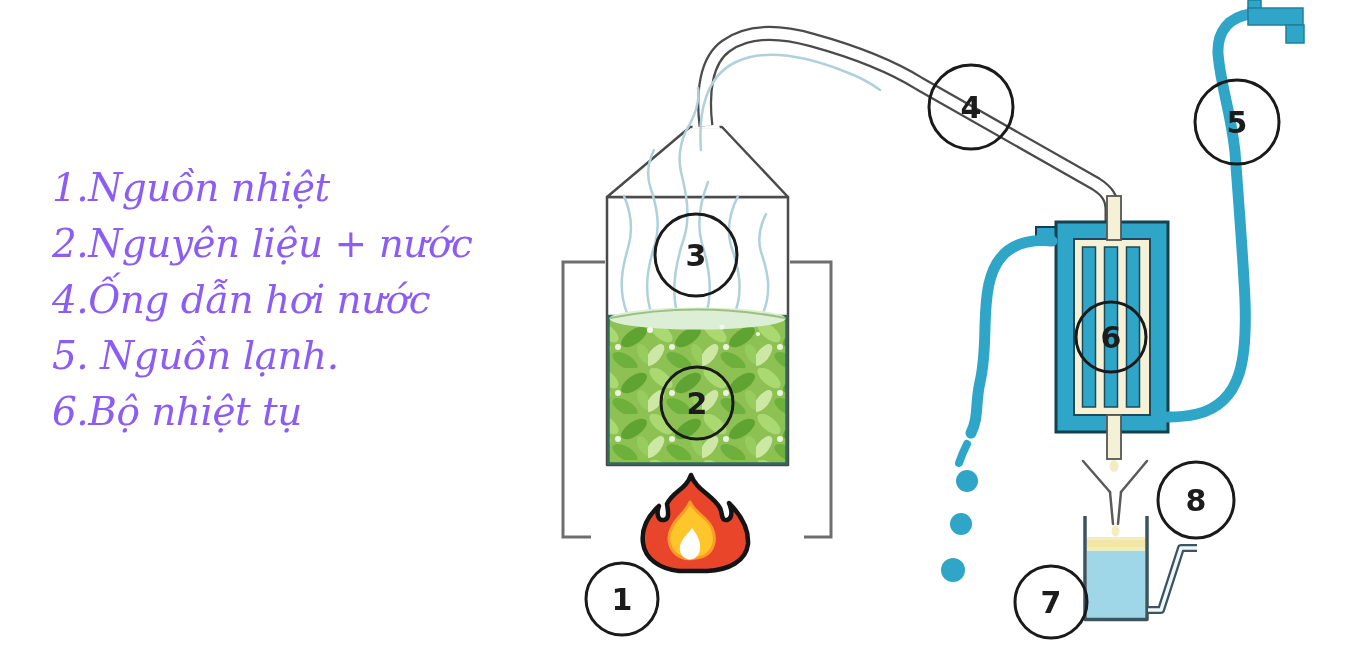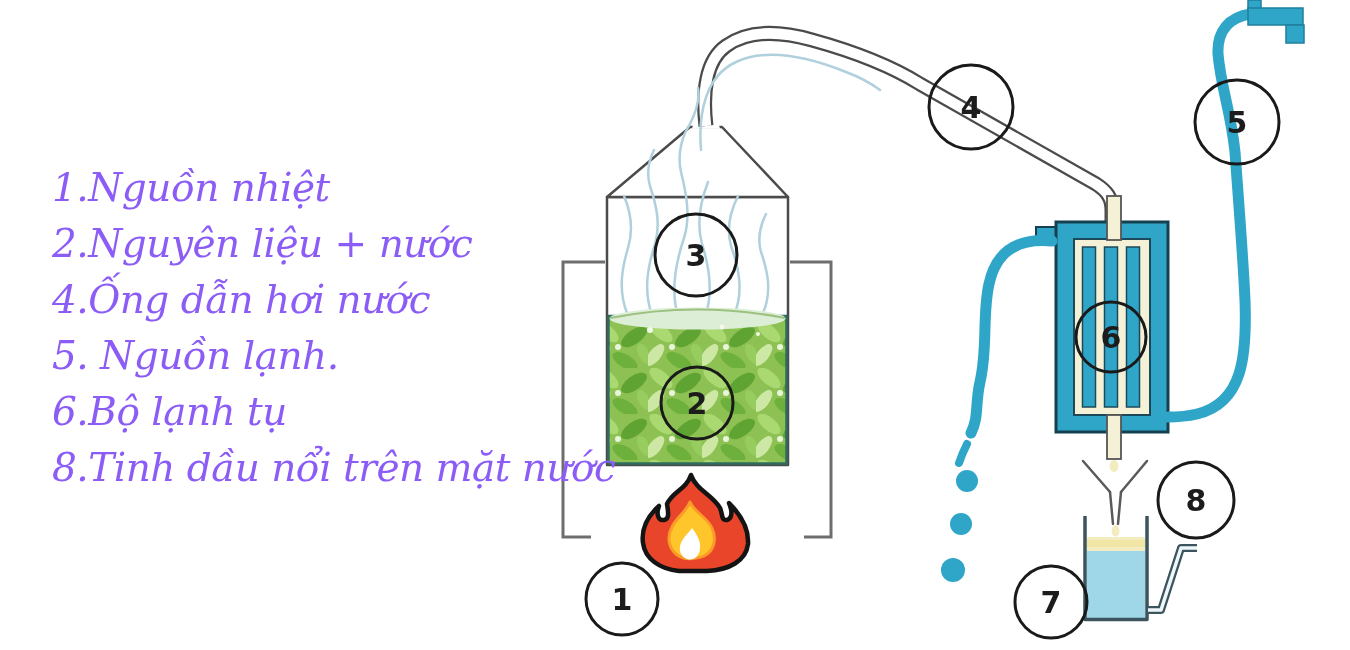--- a/index.html
+++ b/index.html
@@ -161,17 +161,16 @@
       <circle class="marker-circle" cx="1196" cy="500" r="38"></circle>
       <text class="marker-num" x="1196" y="511">8</text>
     </g>
   </svg>
 
   <div id="legend">
     <div class="legend-line"><span class="legend-num">1.</span><span class="legend-label">Nguồn nhiệt</span></div>
     <div class="legend-line"><span class="legend-num">2.</span><span class="legend-label">Nguyên liệu + nước</span></div>
     <div class="legend-line"><span class="legend-num">4.</span><span class="legend-label">Ống dẫn hơi nước</span></div>
     <div class="legend-line"><span class="legend-num">5.</span><span class="legend-label"> Nguồn lạnh.</span></div>
-    <div class="legend-line"><span class="legend-num">6.</span><span class="legend-label">Bộ lạnh tụ</span></div>
-    <div class="legend-line"><span class="legend-num">8.</span><span class="legend-label">Tinh dầu nổi trên mặt nước</span></div>
+    <div class="legend-line"><span class="legend-num">6.</span><span class="legend-label">Bộ nhiệt tụ</span></div>
   </div>
 
 </div>
 
 </body></html>

